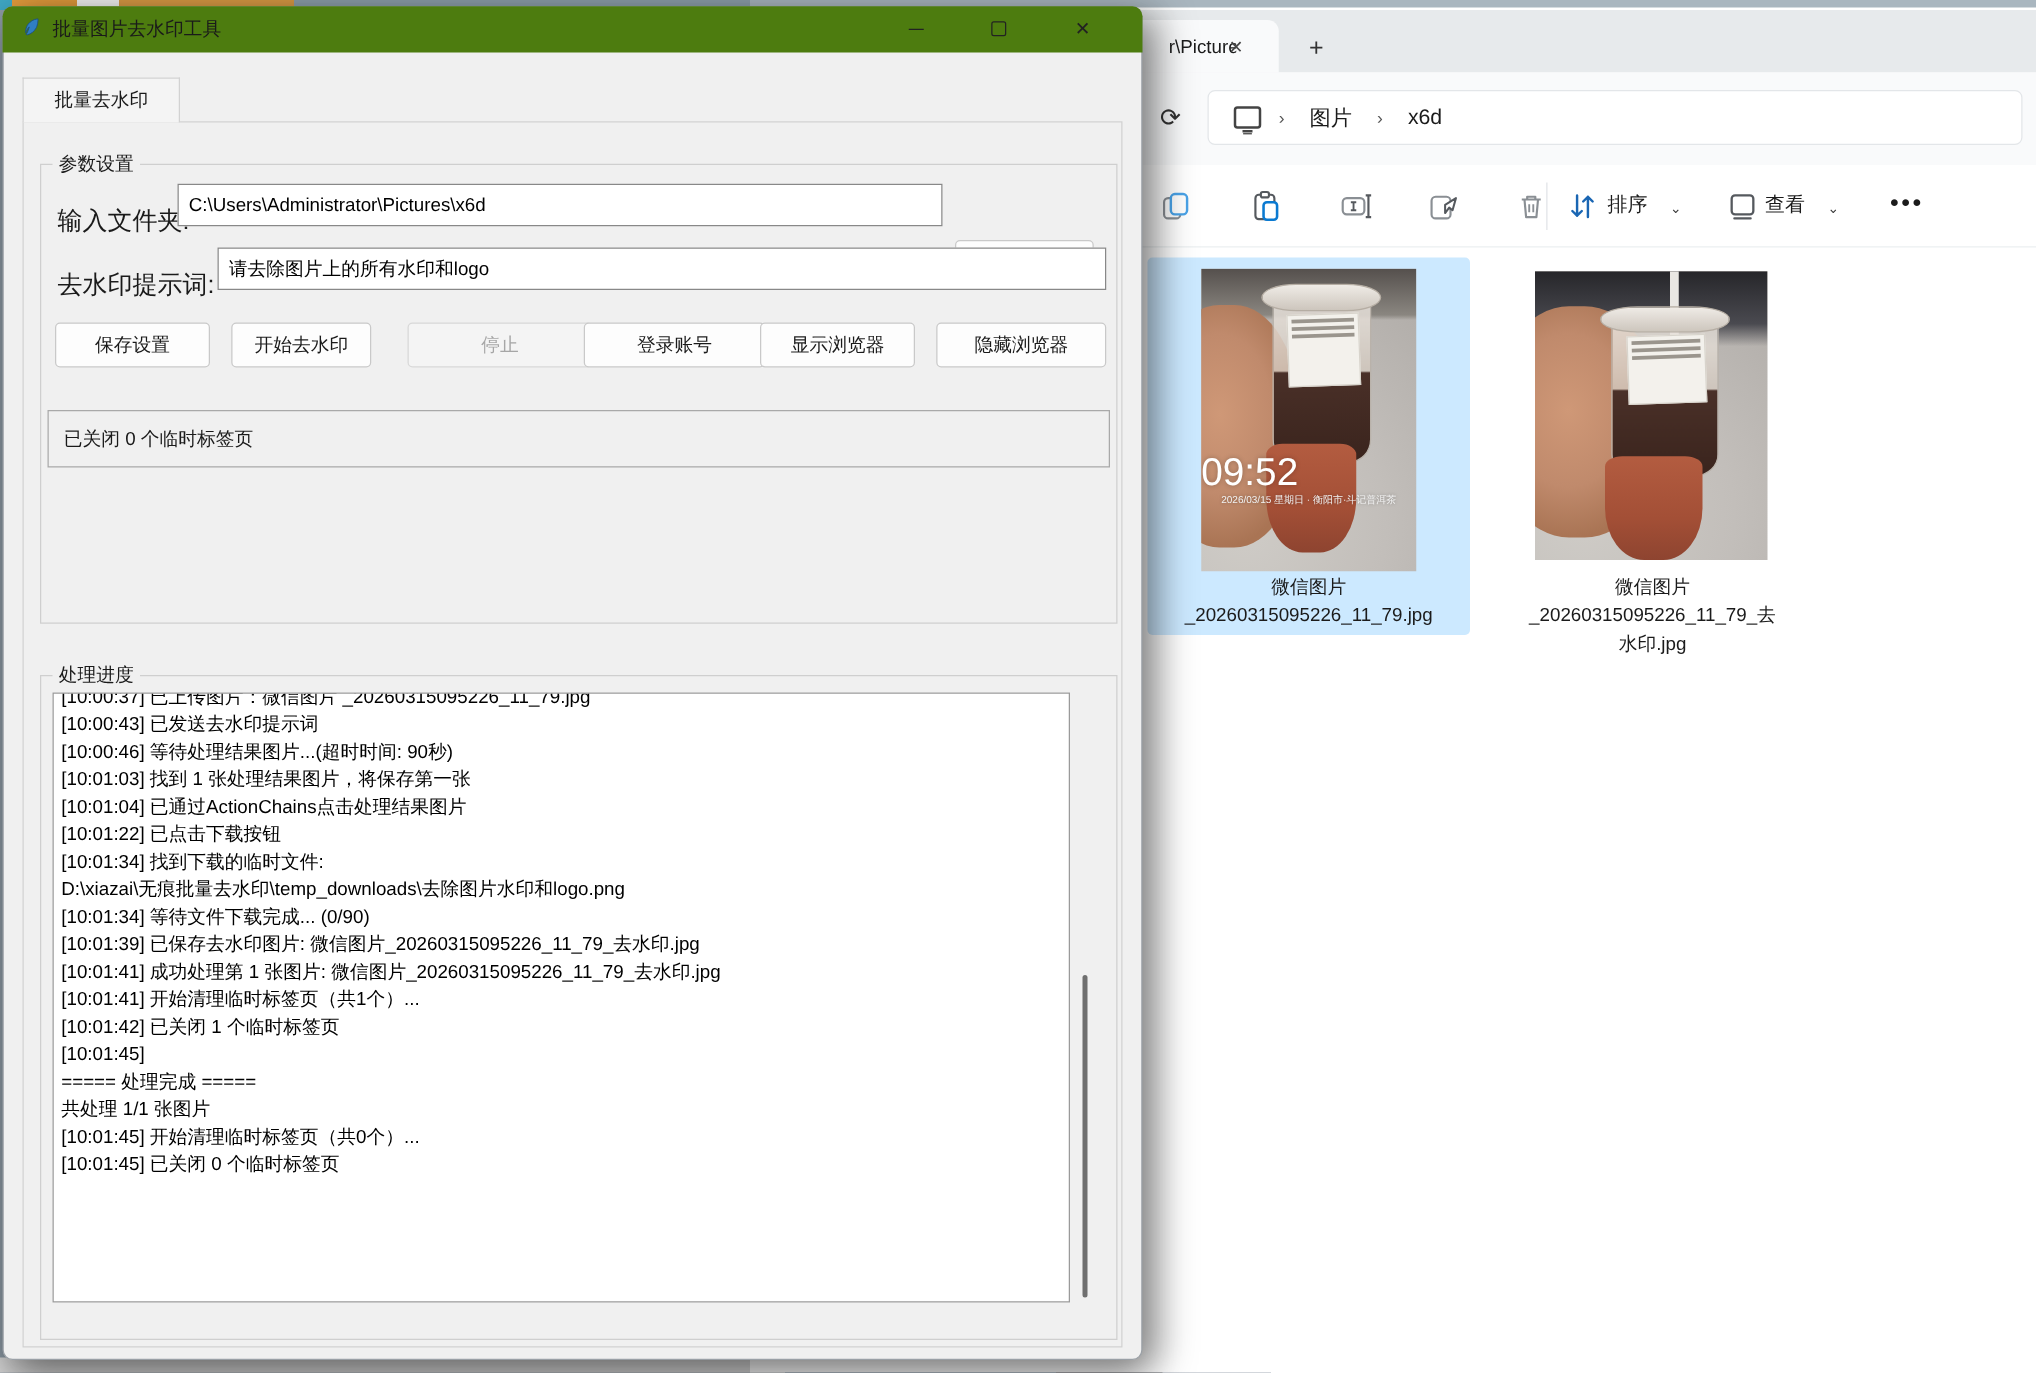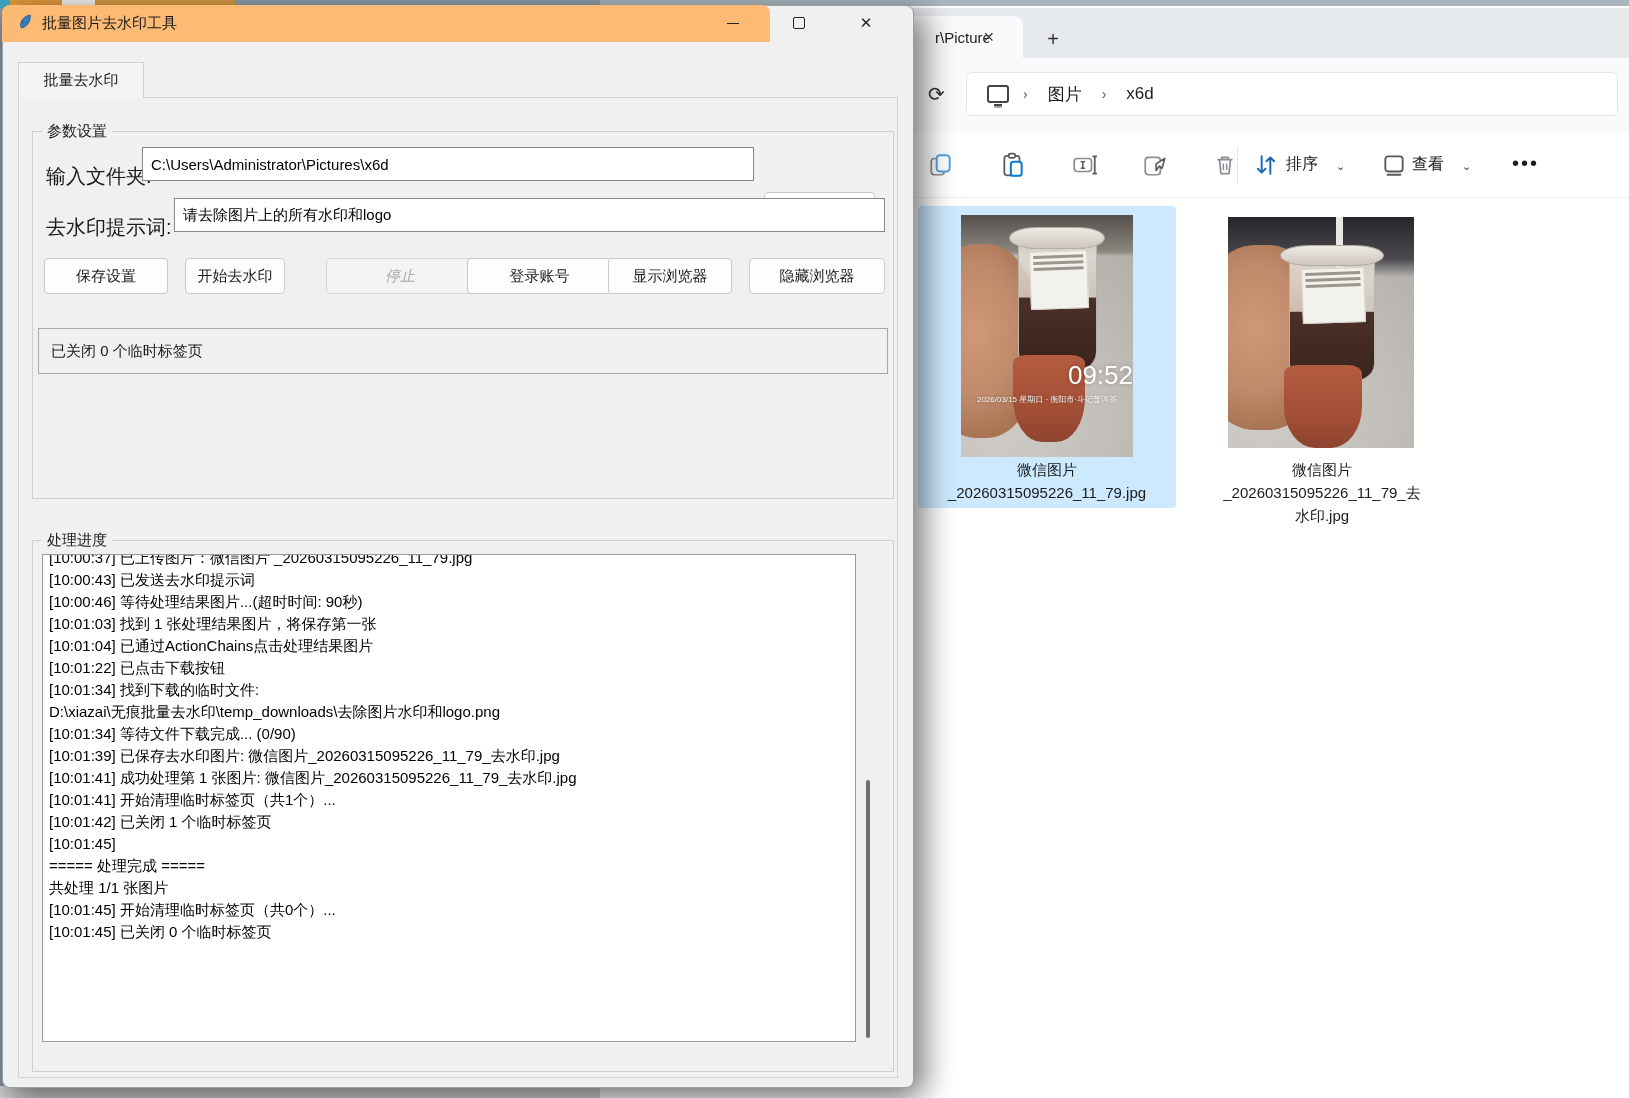--- a/index.html
+++ b/index.html
@@ -56,30 +56,30 @@
      border:1px solid #b9b2aa; border-radius:6% 6% 22% 22% / 4% 4% 14% 14%; }
   .p-lid { position:absolute; left:28%; top:5%; width:56%; height:9%;
      background:linear-gradient(180deg,#efebe6,#cdc6bd); border:1px solid #b5ada3; border-radius:40%/70%; }
   .p-label { position:absolute; left:40%; top:15%; width:34%; height:24%; background:#f3f1ec;
      border:1px solid #d8d4cc; transform:rotate(-2deg); }
   .p-label i { display:block; height:3px; background:#9a958d; margin:3px 3px 0 3px; }
   .p-sleeve { position:absolute; left:30%; top:58%; width:42%; height:36%;
      background:linear-gradient(180deg,#b35c40,#a34f36 60%,#8e4430);
      border-radius:18% 18% 40% 40%/10% 10% 50% 50%; }
   .p-straw { position:absolute; left:58%; top:0; width:4%; height:22%; background:#e9e7e3; }
-  .wm-time { position:absolute; left:0; width:100%; top:60%; text-align:right;
-     color:#fff; font-size:26px; font-weight:300; text-shadow:0 0 4px rgba(0,0,0,.25); }
+  .wm-time { position:absolute; left:0; width:100%; top:60%; text-align:left;
+     color:#fff; font-size:31px; font-weight:300; text-shadow:0 0 4px rgba(0,0,0,.25); }
   .wm-date { position:absolute; left:0; width:100%; top:74%; text-align:center;
      color:#f2f2f2; font-size:8px; text-shadow:0 0 3px rgba(0,0,0,.3); }
 
   
   #app { left:2px; top:5px; width:912px; height:1083px; background:#f0f0f0;
     border:1px solid #9aa0a6; border-radius:8px;
     box-shadow:14px 6px 30px rgba(0,0,0,.35), 0 14px 30px rgba(0,0,0,.3); }
-  #titlebar { left:2px; top:5px; width:768px; height:37px; background:#fdba74; border-radius:8px 8px 0 0;
+  #titlebar { left:2px; top:5px; width:912px; height:37px; background:#4d7c0f; border-radius:8px 8px 0 0;
     display:flex; align-items:center; }
   .app-title { font-size:15px; color:#1a1a1a; margin-left:40px; }
   .app-icon { position:absolute; left:17px; top:13px; width:17px; height:17px; }
   .winbtn { position:absolute; top:8px; width:42px; height:30px; display:flex; align-items:center; justify-content:center;
     color:#222; font-size:15px; }
   #btn-min { left:712px; } #btn-max { left:778px; } #btn-close { left:845px; }
   .maxglyph { width:12px; height:12px; border:1.4px solid #222; border-radius:2px; }
   .minglyph { width:12px; height:0; border-top:1.4px solid #222; }
 
   #nb-tab { left:18px; top:62px; width:126px; height:36px; background:#f4f4f4;
@@ -101,22 +101,22 @@
   #folder-entry { left:142px; top:147px; width:612px; height:34px; }
   #choose-folder-btn { left:764px; top:146px; width:111px; height:36px;margin-top:46px; }
   #prompt-label { left:46px; top:214px; }
   #prompt-entry { left:174px; top:198px; width:711px; height:34px; }
 
   .btn { background:#fdfdfd; border:1px solid #c9c9c9; border-radius:4px; font-size:15px; color:#1a1a1a;
     display:flex; align-items:center; justify-content:center; }
   .btn.disabled { color:#a6a6a6; background:#f4f4f4; border-color:#d8d8d8; }
   .actrow { top:258px; height:36px; }
   #btn-save   { left:44px;  width:124px; }
-  #btn-start  { left:185px; width:100px; }
-  #btn-stop   { left:326px; width:148px;font-style:italic; }
+  #btn-start  { left:185px; width:112px; }
+  #btn-stop   { left:326px; width:148px; }
   #btn-login  { left:467px; width:145px; }
   #btn-show   { left:608px; width:124px; }
   #btn-hide   { left:749px; width:136px; }
 
   #status-box { left:38px; top:328px; width:850px; height:46px; border:1px solid #a9a9a9;
     display:flex; align-items:center; }
   #status-text { font-size:15px; color:#1a1a1a; margin-left:12px; }
 
   #log-area { left:42px; top:554px; width:814px; height:488px; background:#fff;
     border:1px solid #9a9a9a; overflow:hidden; }

